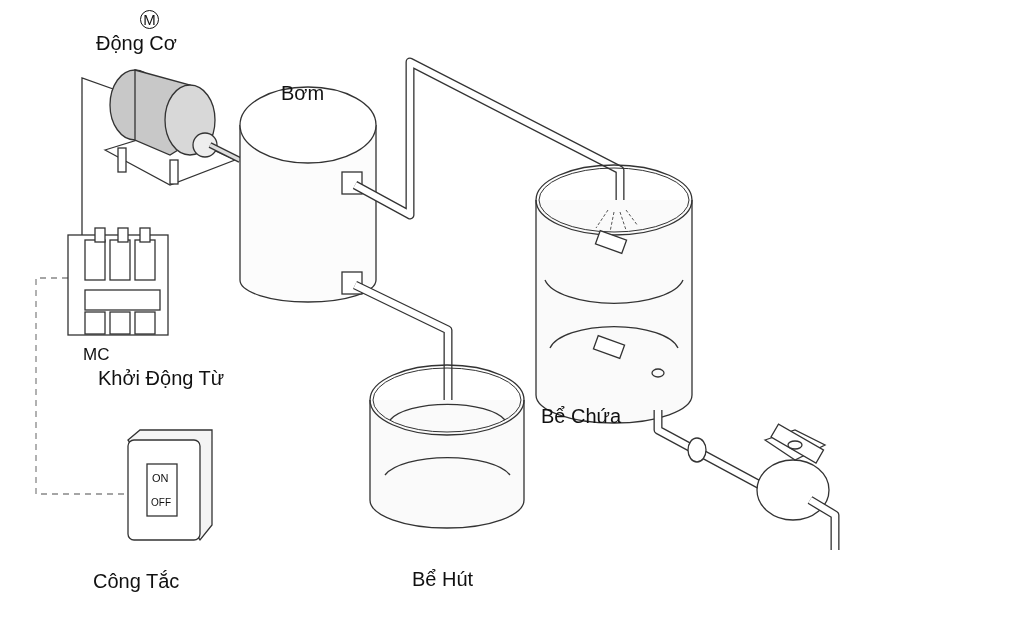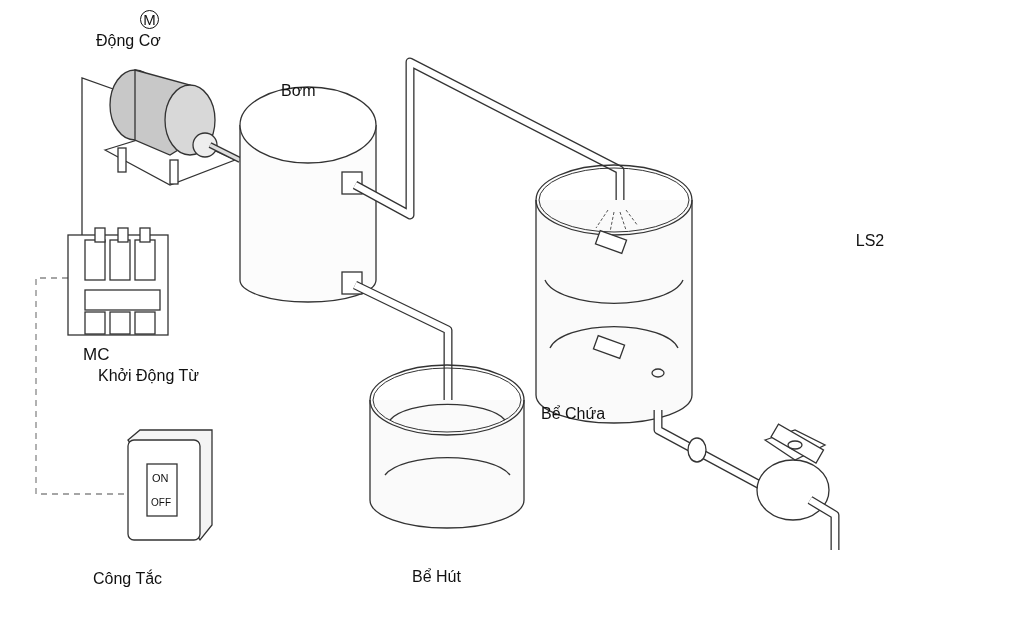--- a/index.html
+++ b/index.html
@@ -1,18 +1,18 @@
 <!DOCTYPE html>
 <html><head>
 <meta charset="utf-8">
 <style>
   html, body { margin:0; padding:0; background:#ffffff; }
   body { width:1023px; height:622px; position:relative; overflow:hidden; font-family:"Liberation Sans", sans-serif; }
   svg { position:absolute; left:0; top:0; }
-  .lbl { position:absolute; color:#111; font-size:16px; white-space:nowrap; line-height:1.1; }
+  .lbl { position:absolute; color:#111; font-size:20px; white-space:nowrap; line-height:1.1; }
   .ctr { text-align:center; }
   .stroke { fill:none; stroke:#333; stroke-width:1.3; }
   .pipe { fill:#fff; stroke:#333; stroke-width:1.3; }
 </style>
 </head>
 <body>
 
 <svg width="1023" height="622" viewBox="0 0 1023 622">
 
   <g>
@@ -109,16 +109,15 @@
 <div class="lbl" style="left:96px;top:32px;">Động Cơ</div>
 <div class="lbl" style="left:281px;top:66px;margin-top:16px;">Bơm</div>
 <div class="lbl" style="left:83px;top:346px;font-size:17px;">MC</div>
 <div class="lbl" style="left:98px;top:367px;">Khởi Động Từ</div>
 <div class="lbl" style="left:152px;top:472px;font-size:11px;">ON</div>
 <div class="lbl" style="left:151px;top:497px;font-size:10px;">OFF</div>
 <div class="lbl" style="left:93px;top:570px;text-align:right;">Công Tắc</div>
 <div class="lbl" style="left:412px;top:568px;">Bể Hút</div>
 <div class="lbl" style="left:541px;top:405px;">Bể Chứa</div>
 <div class="lbl ctr" style="left:720px;top:232px;width:300px;">
-  <div>LS2</div>
 </div>
 <div class="lbl ctr" style="left:712px;top:362px;width:280px;">
 </div>
 
 </body></html>

